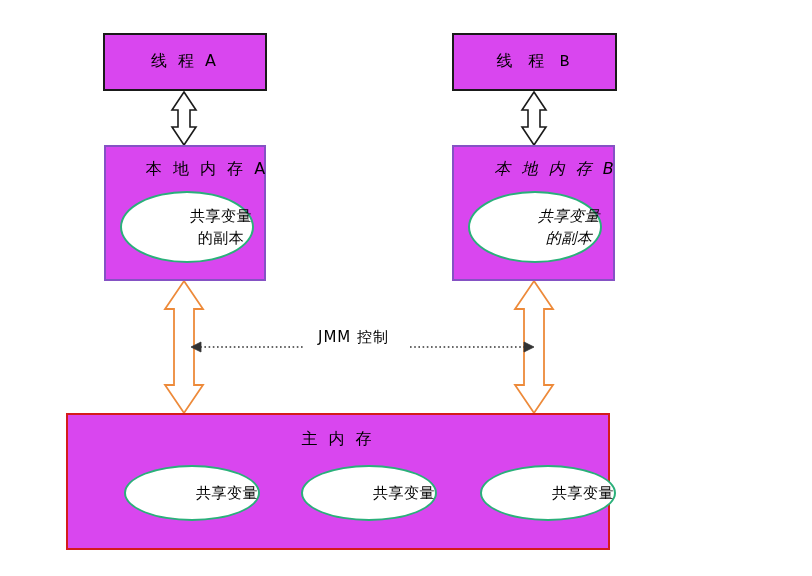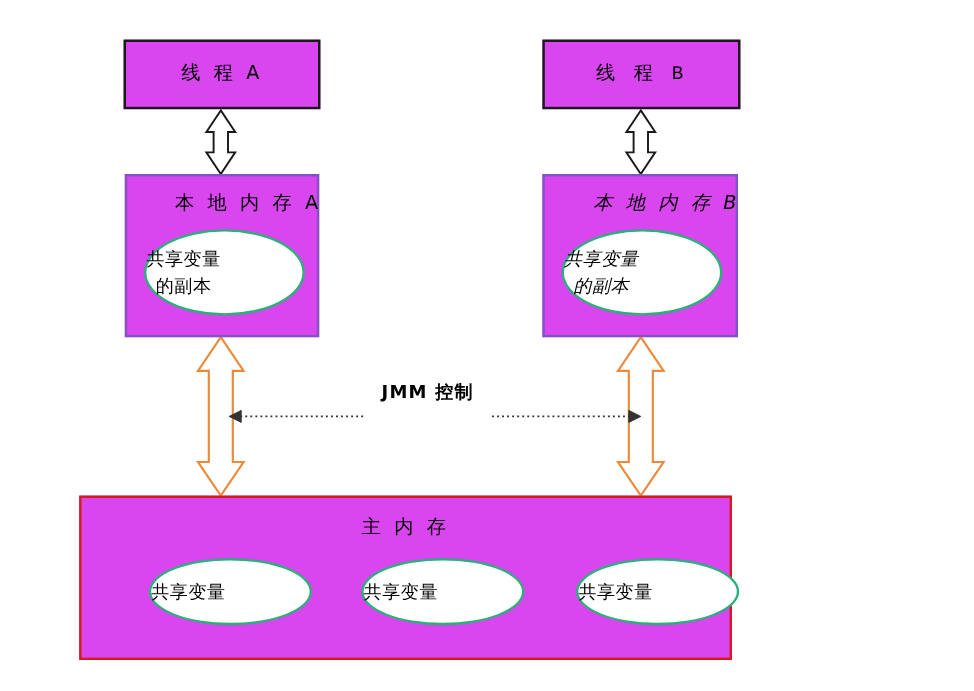--- a/index.html
+++ b/index.html
@@ -69,21 +69,21 @@
 
   
   .ellipse {
     position: absolute;
     box-sizing: border-box;
     border: 2px solid #2ab07a;
     border-radius: 50%;
     background: #ffffff;
     display: flex;
     align-items: center;
-    justify-content: flex-start;
+    justify-content: flex-end;
   }
 
   .ellipse-label {
     text-align: center;
     color: #000000;
     font-size: 15px;
     line-height: 22px;
     white-space: pre-line;
     letter-spacing: 0.5px;
   }
@@ -183,21 +183,21 @@
   </div>
 
   <div class="box local-mem-box" style="left:452px; top:145px; width:163px; height:136px;font-style:italic;">
     <div class="box-title local-title">本 地 内 存 B</div>
     <div class="ellipse" style="left:14px; top:44px; width:134px; height:72px;">
       <div class="ellipse-label">共享变量
 的副本</div>
     </div>
   </div>
 
-  <div class="jmm-label" style="left:310px; top:318px;font-weight:bold;">JMM 控制</div>
+  <div class="jmm-label" style="left:310px; top:328px;">JMM 控制</div>
 
   <div class="box main-mem-box" style="left:66px; top:413px; width:544px; height:137px;">
     <div class="box-title main-title">主 内 存</div>
 
     <div class="ellipse" style="left:56px; top:50px; width:136px; height:56px;">
       <div class="ellipse-label">共享变量</div>
     </div>
 
     <div class="ellipse" style="left:233px; top:50px; width:136px; height:56px;">
       <div class="ellipse-label">共享变量</div>

